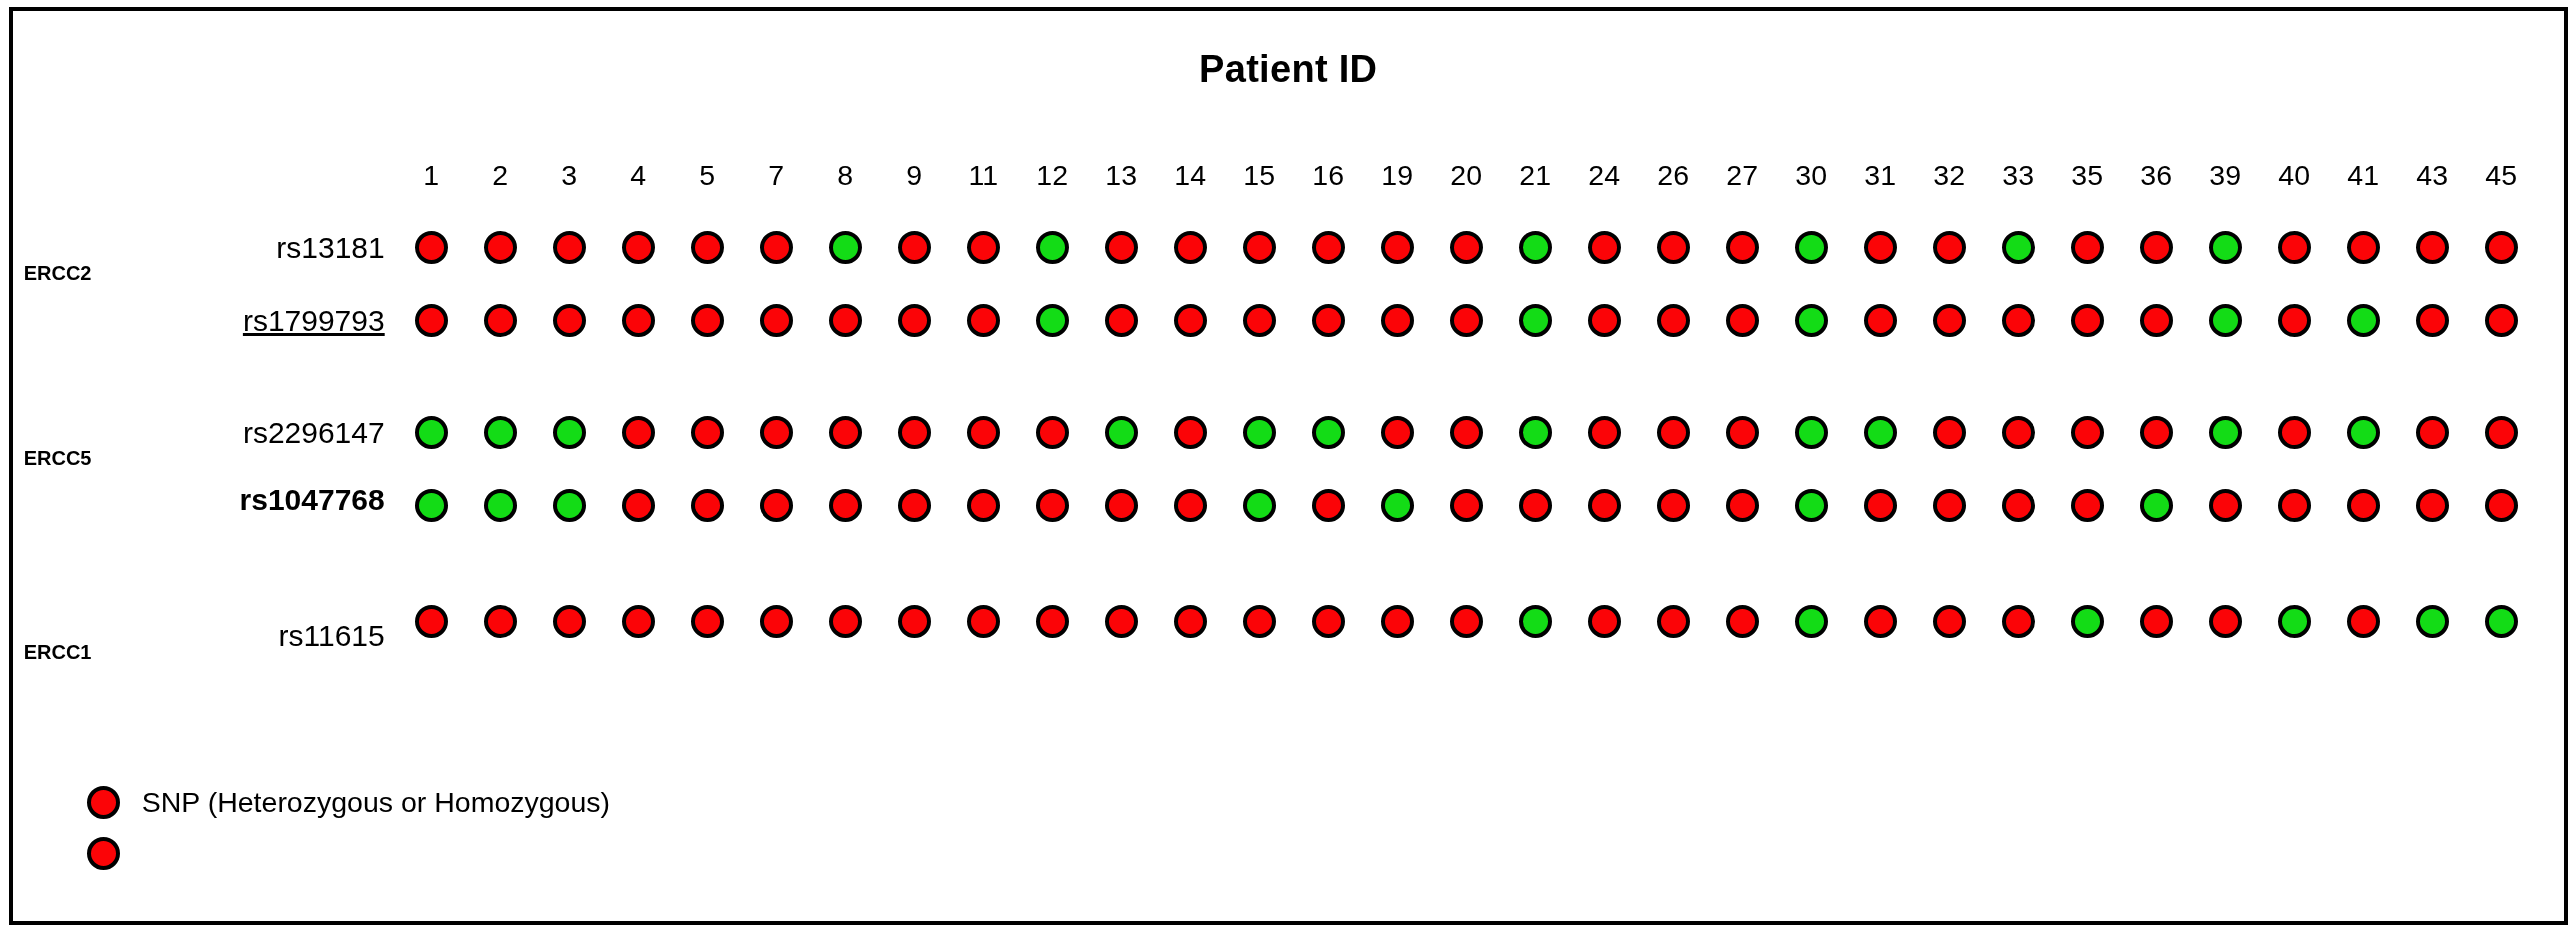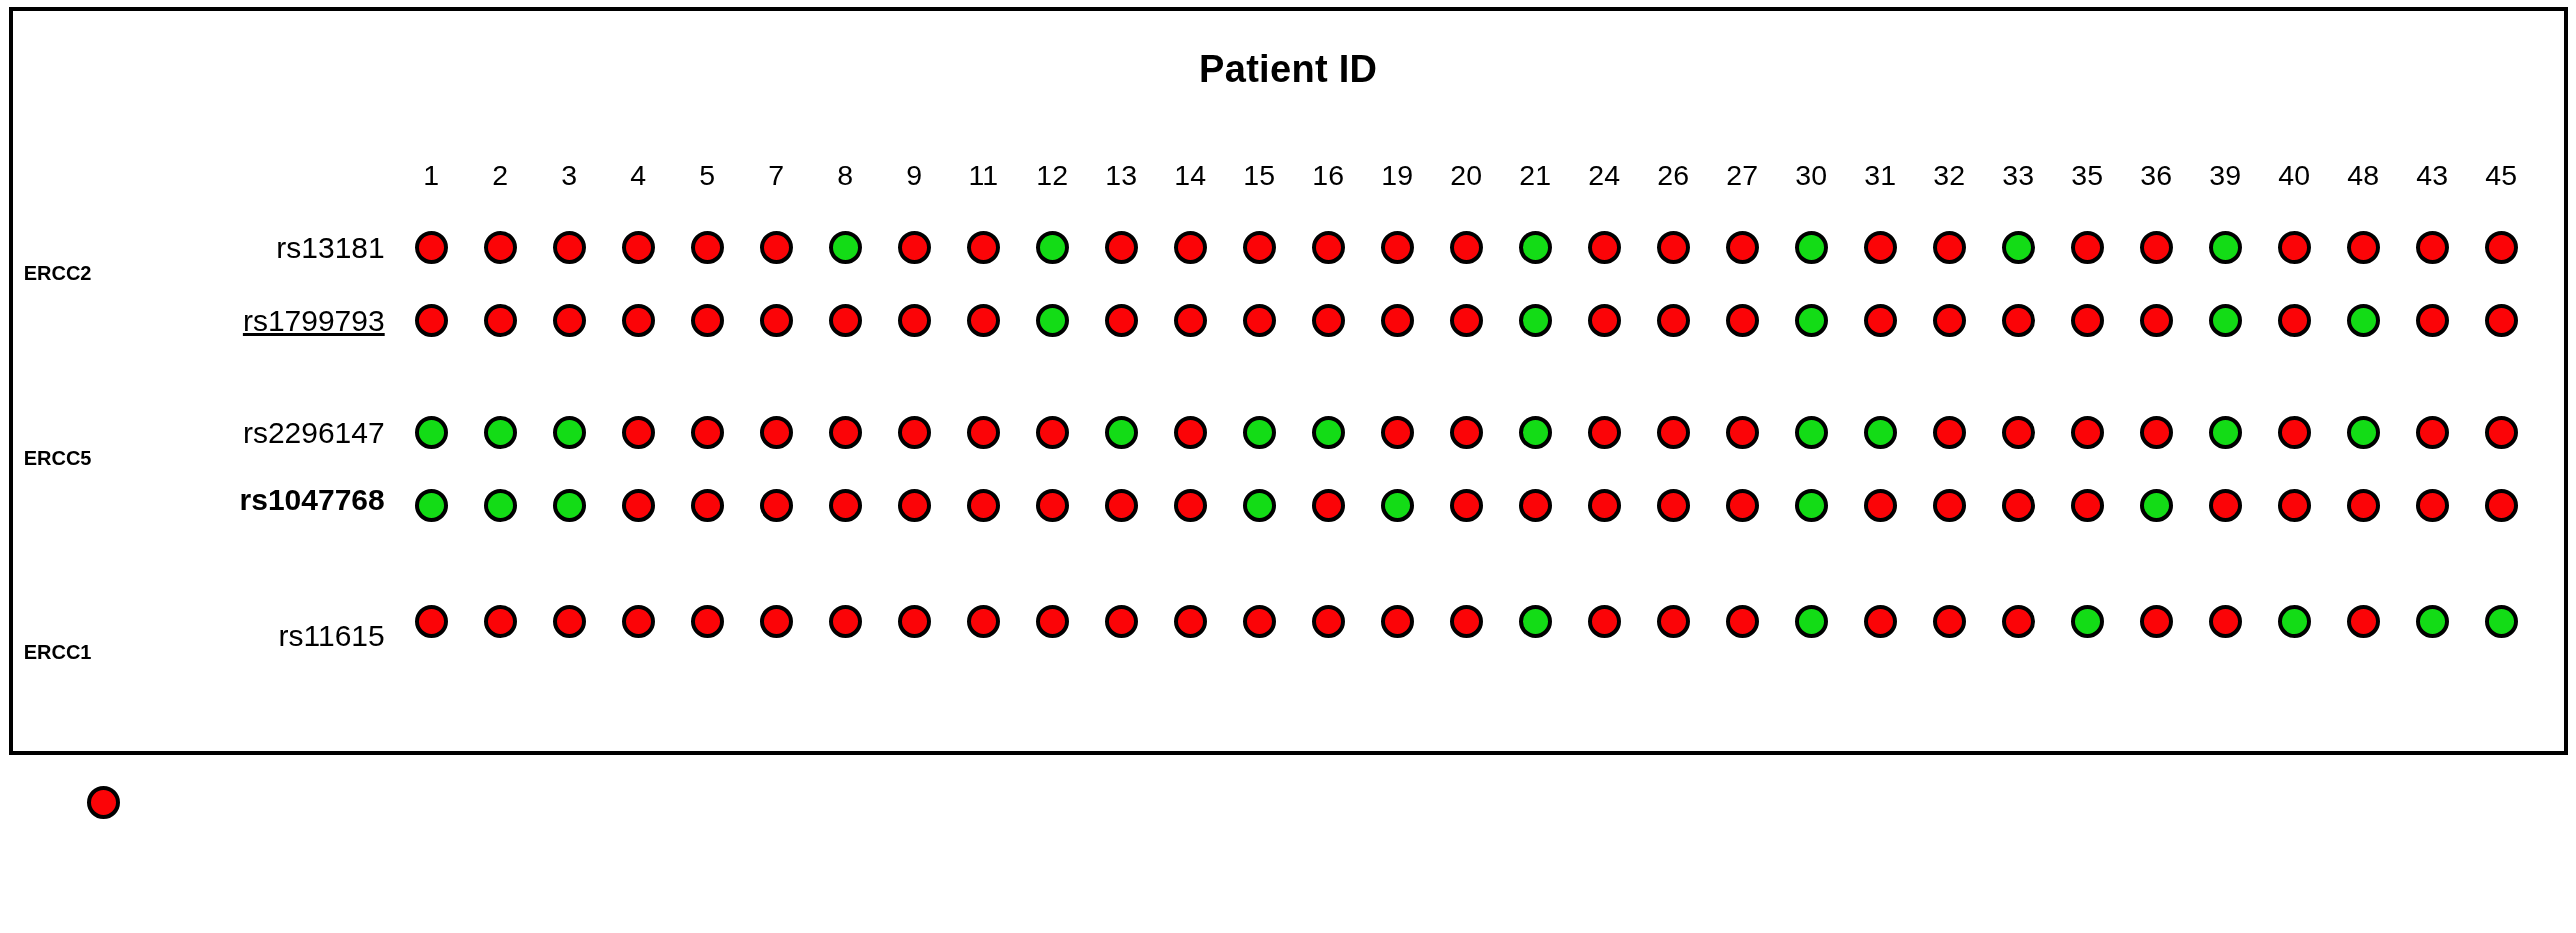--- a/index.html
+++ b/index.html
@@ -12,21 +12,21 @@
     width: 2576px;
     height: 933px;
     overflow: hidden;
   }
   .figure-frame {
     box-sizing: border-box;
     position: absolute;
     left: 8.7px;
     top: 7.4px;
     width: 2559px;
-    height: 748px;
+    height: 918px;
     border: 4.3px solid #000000;
     background: #ffffff;
   }
   .title {
     position: absolute;
     left: 0;
     top: 37px;
     width: 100%;
     text-align: center;
     font-size: 38px;
@@ -147,21 +147,21 @@
         <div class="col-head">26</div>
         <div class="col-head">27</div>
         <div class="col-head">30</div>
         <div class="col-head">31</div>
         <div class="col-head">32</div>
         <div class="col-head">33</div>
         <div class="col-head">35</div>
         <div class="col-head">36</div>
         <div class="col-head">39</div>
         <div class="col-head">40</div>
-        <div class="col-head">48</div>
+        <div class="col-head">41</div>
         <div class="col-head">43</div>
         <div class="col-head">45</div>
       </div>
     <div id="rows-container">
         <div class="snp-label" style="top: 220px;">rs13181</div>
         <div class="dots" style="top: 220px;">
           <div class="dot-cell">
             <div class="dot snp"></div>
           </div>
           <div class="dot-cell">
@@ -643,17 +643,21 @@
     <div id="gene-labels-container">
         <div class="gene-label" style="top: 251px;">ERCC2</div>
         <div class="gene-label" style="top: 436px;">ERCC5</div>
         <div class="gene-label" style="top: 594px; margin-top: 36px;">ERCC1</div>
       </div>
   </div>
 
   <div class="legend" id="legend">
       <div class="legend-item">
         <div class="legend-dot" style="background: rgb(251, 4, 7);"></div>
+        <div class="legend-text">SNP (Heterozygous or Homozygous)</div>
+      </div>
+      <div class="legend-item">
+        <div class="legend-dot" style="background: rgb(251, 4, 7);"></div>
       </div>
     </div>
 
 </div>
 
 
 </body></html>

